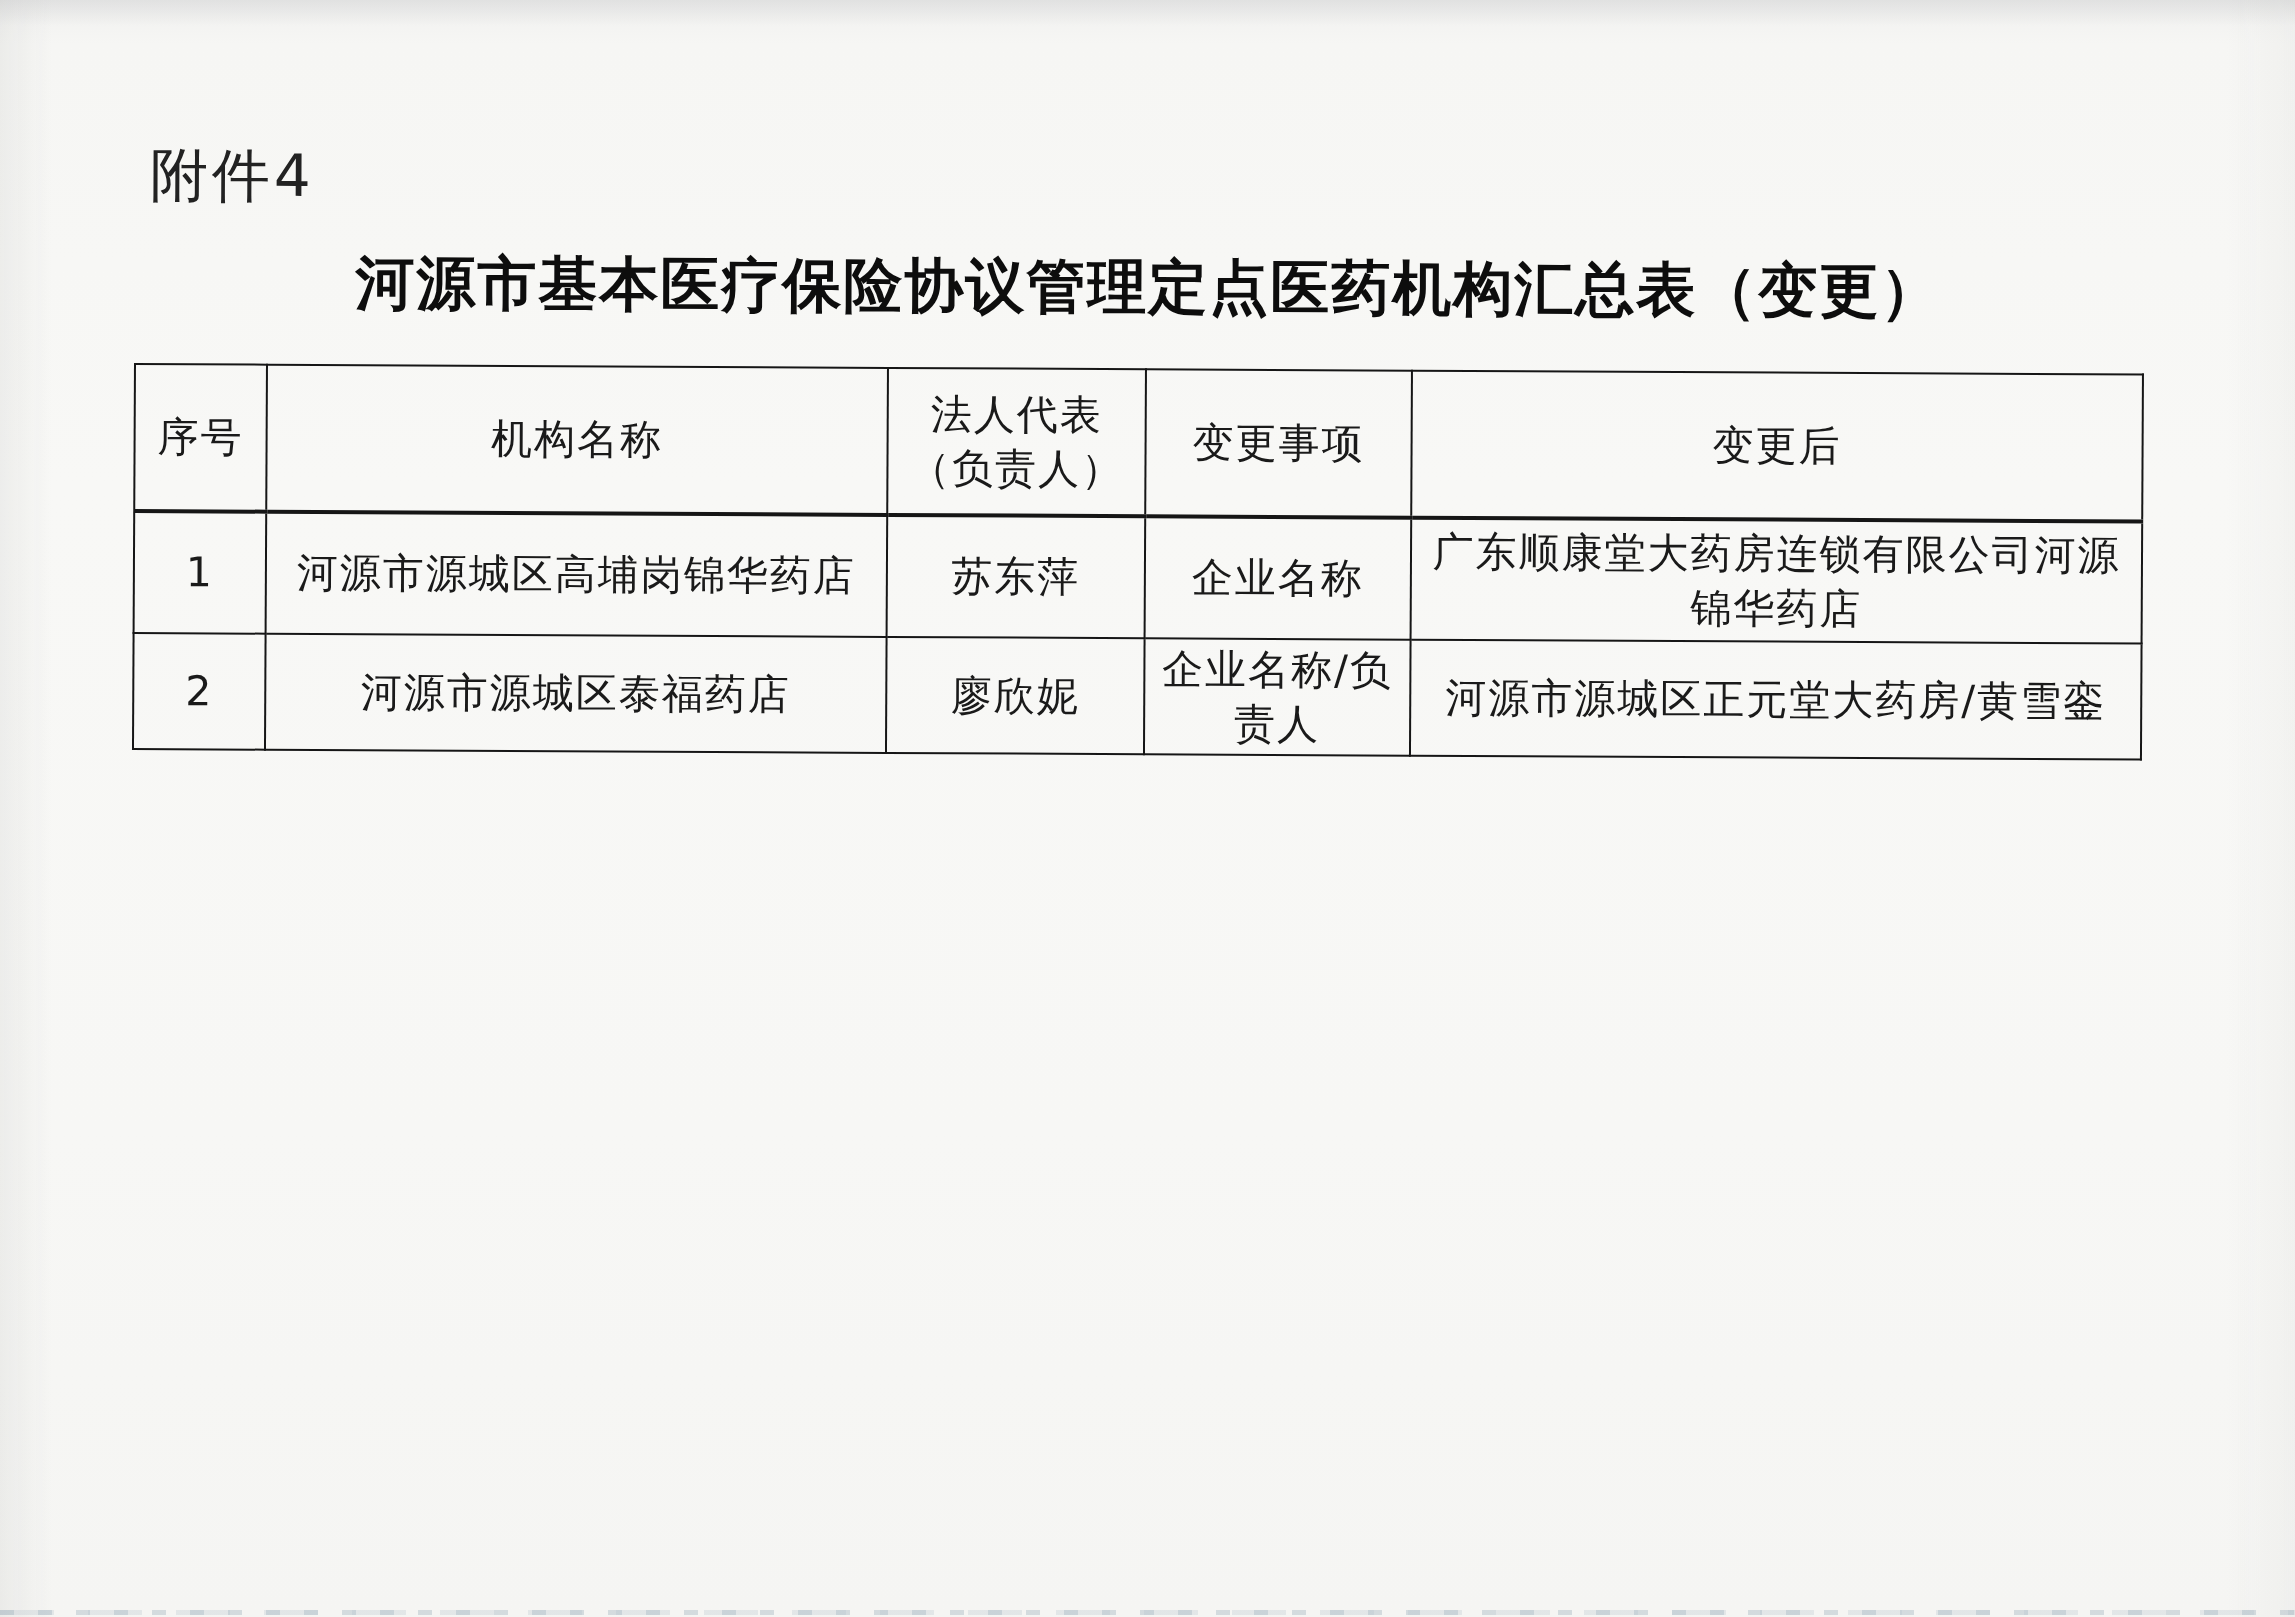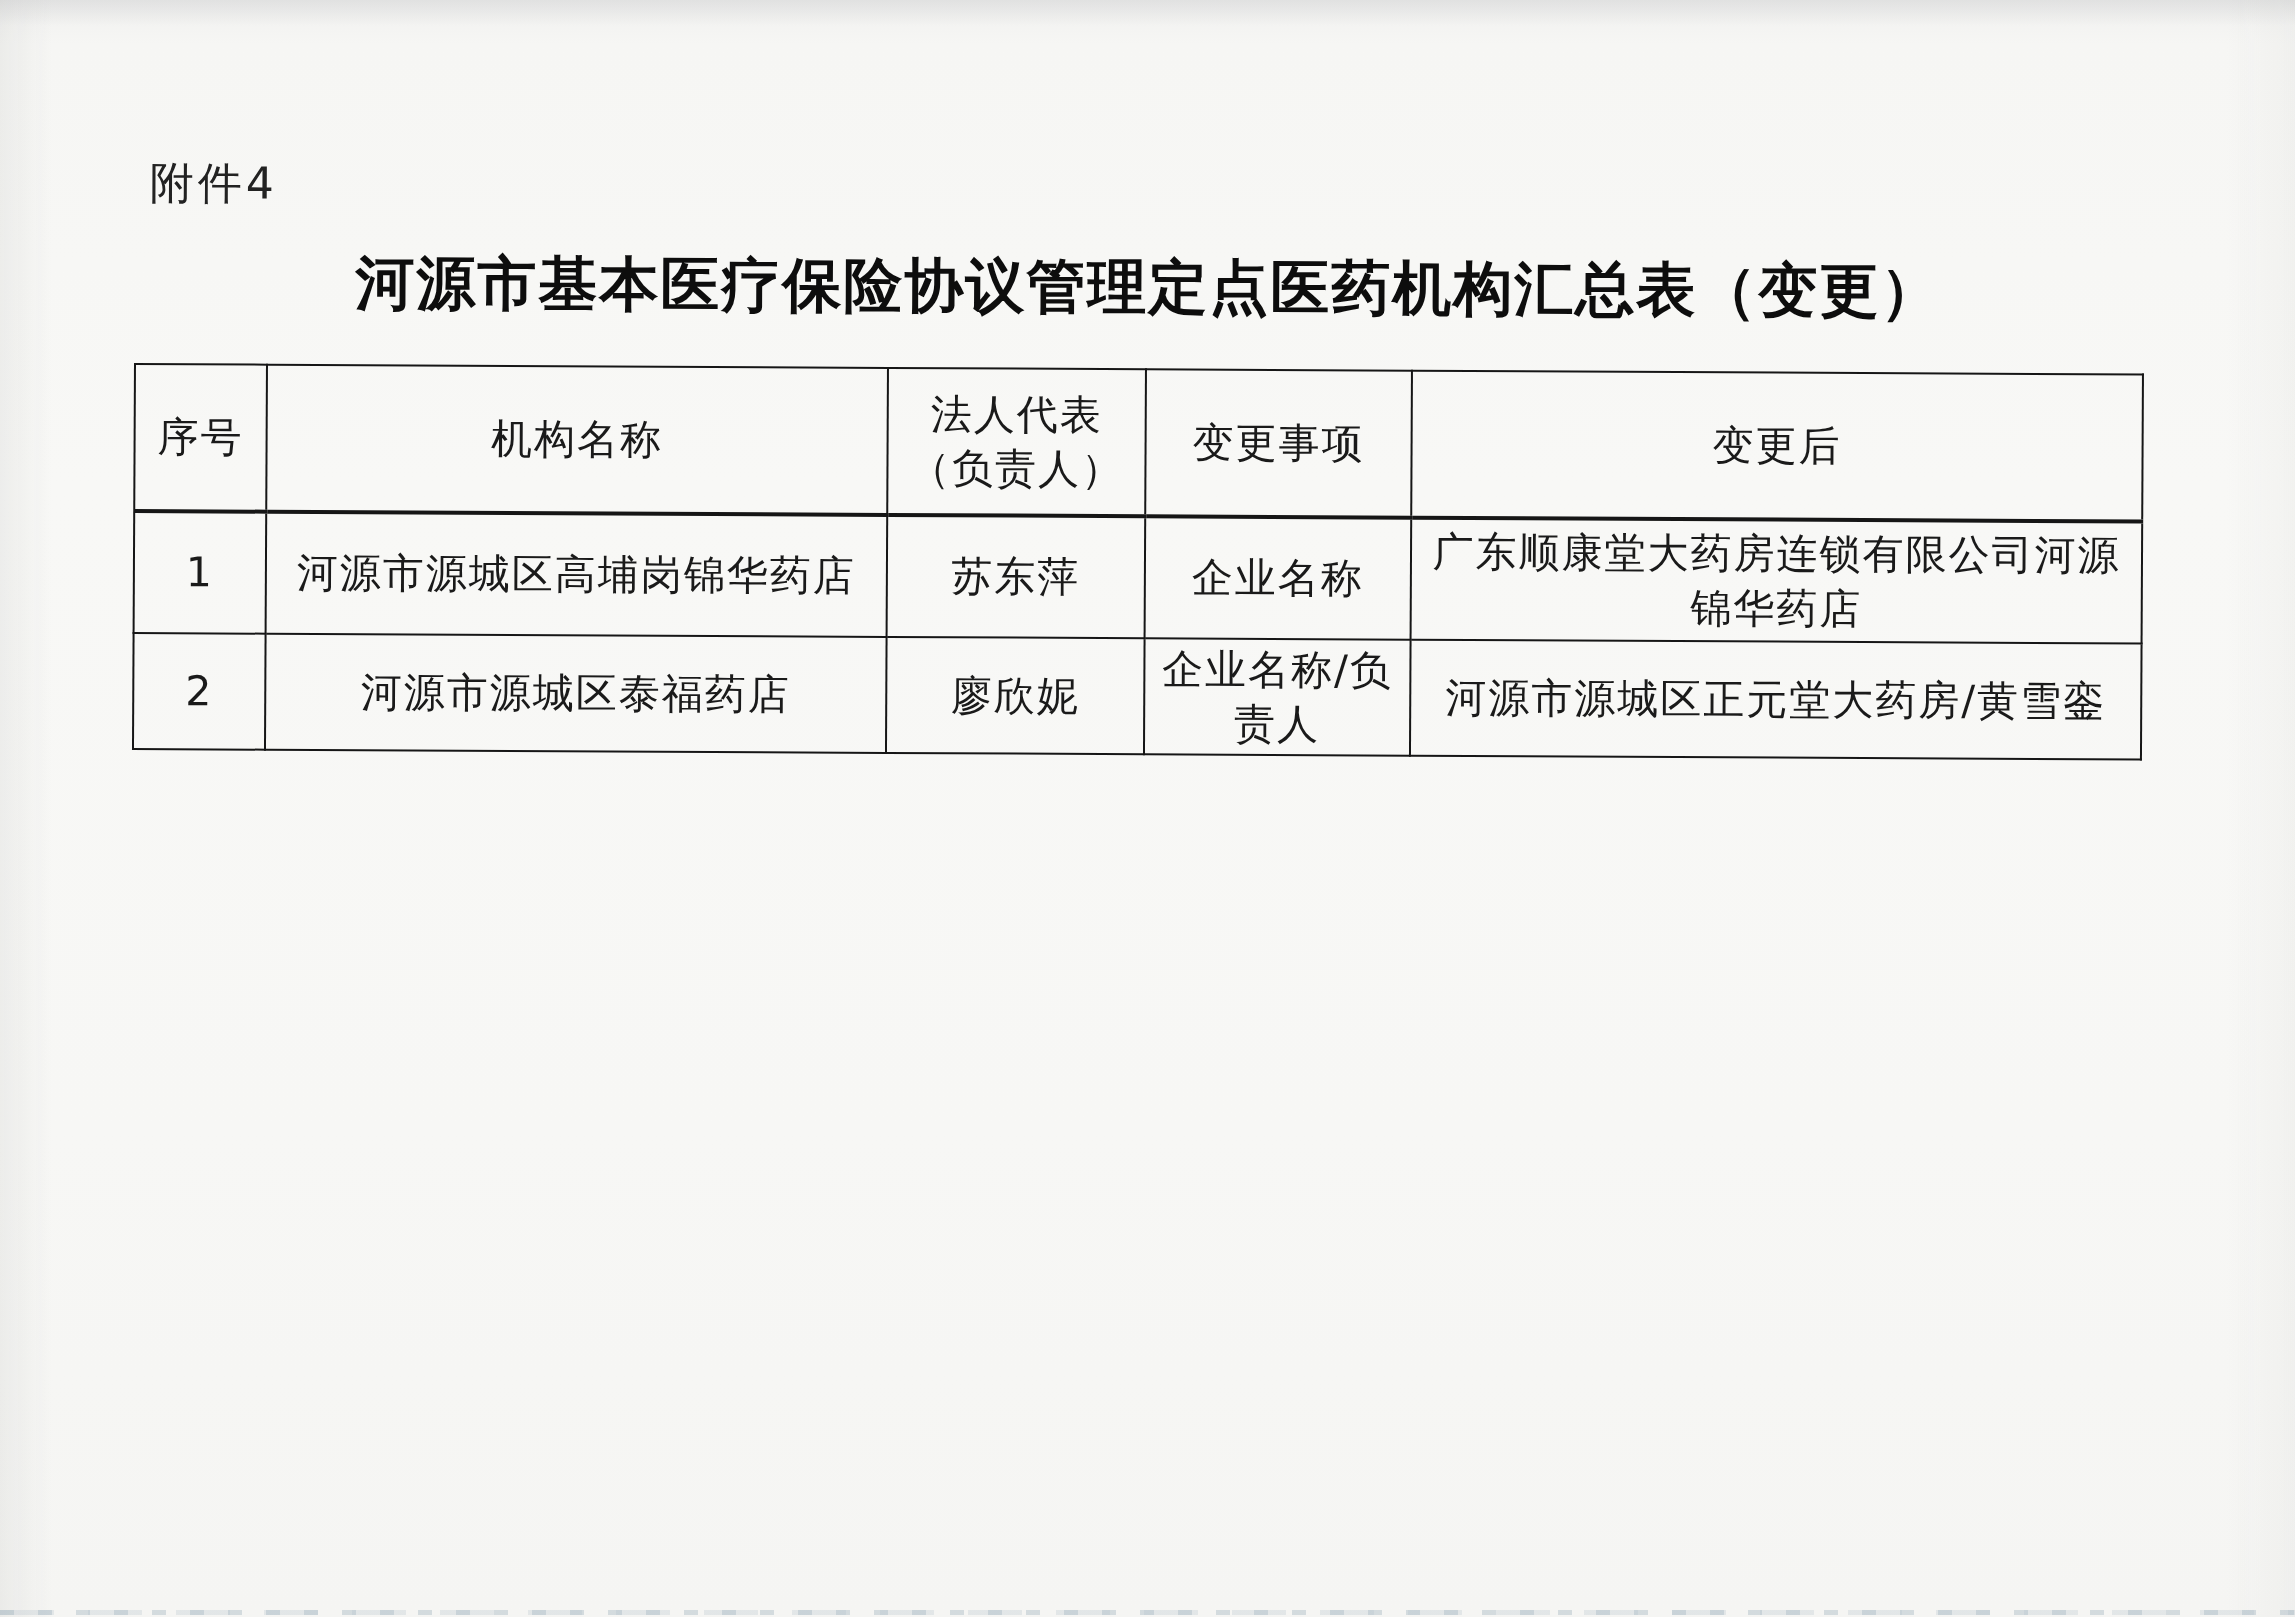--- a/index.html
+++ b/index.html
@@ -10,22 +10,22 @@
     background:
       linear-gradient(90deg, rgba(195,196,194,0.20) 0, rgba(195,196,194,0) 54px),
       linear-gradient(270deg, rgba(205,206,204,0.14) 0, rgba(205,206,204,0) 69px),
       linear-gradient(180deg, #f0f0ef 0, #f6f6f4 44px, #f8f8f6 30%, #f7f7f5 70%, #f5f5f3 100%);
   }
   .content{
     position:absolute;left:0;top:0;width:2296px;height:1617px;
     transform:rotate(0.30deg);transform-origin:137px 363px;
   }
   .attachment{
-    position:absolute;left:149px;top:154px;
-    font-size:44px;letter-spacing:3.9px;color:#222;
+    position:absolute;left:149px;top:137px;
+    font-size:58px;letter-spacing:3.9px;color:#222;
   }
   .title{
     position:absolute;left:0;top:243px;width:2296px;margin:0;
     text-align:center;font-size:59px;font-weight:bold;letter-spacing:2px;color:#0d0d0d;
   }
   table.doc{
     position:absolute;left:134px;top:363px;width:2008px;
     border-collapse:collapse;table-layout:fixed;
     font-size:41px;color:#1a1a1a;
   }

